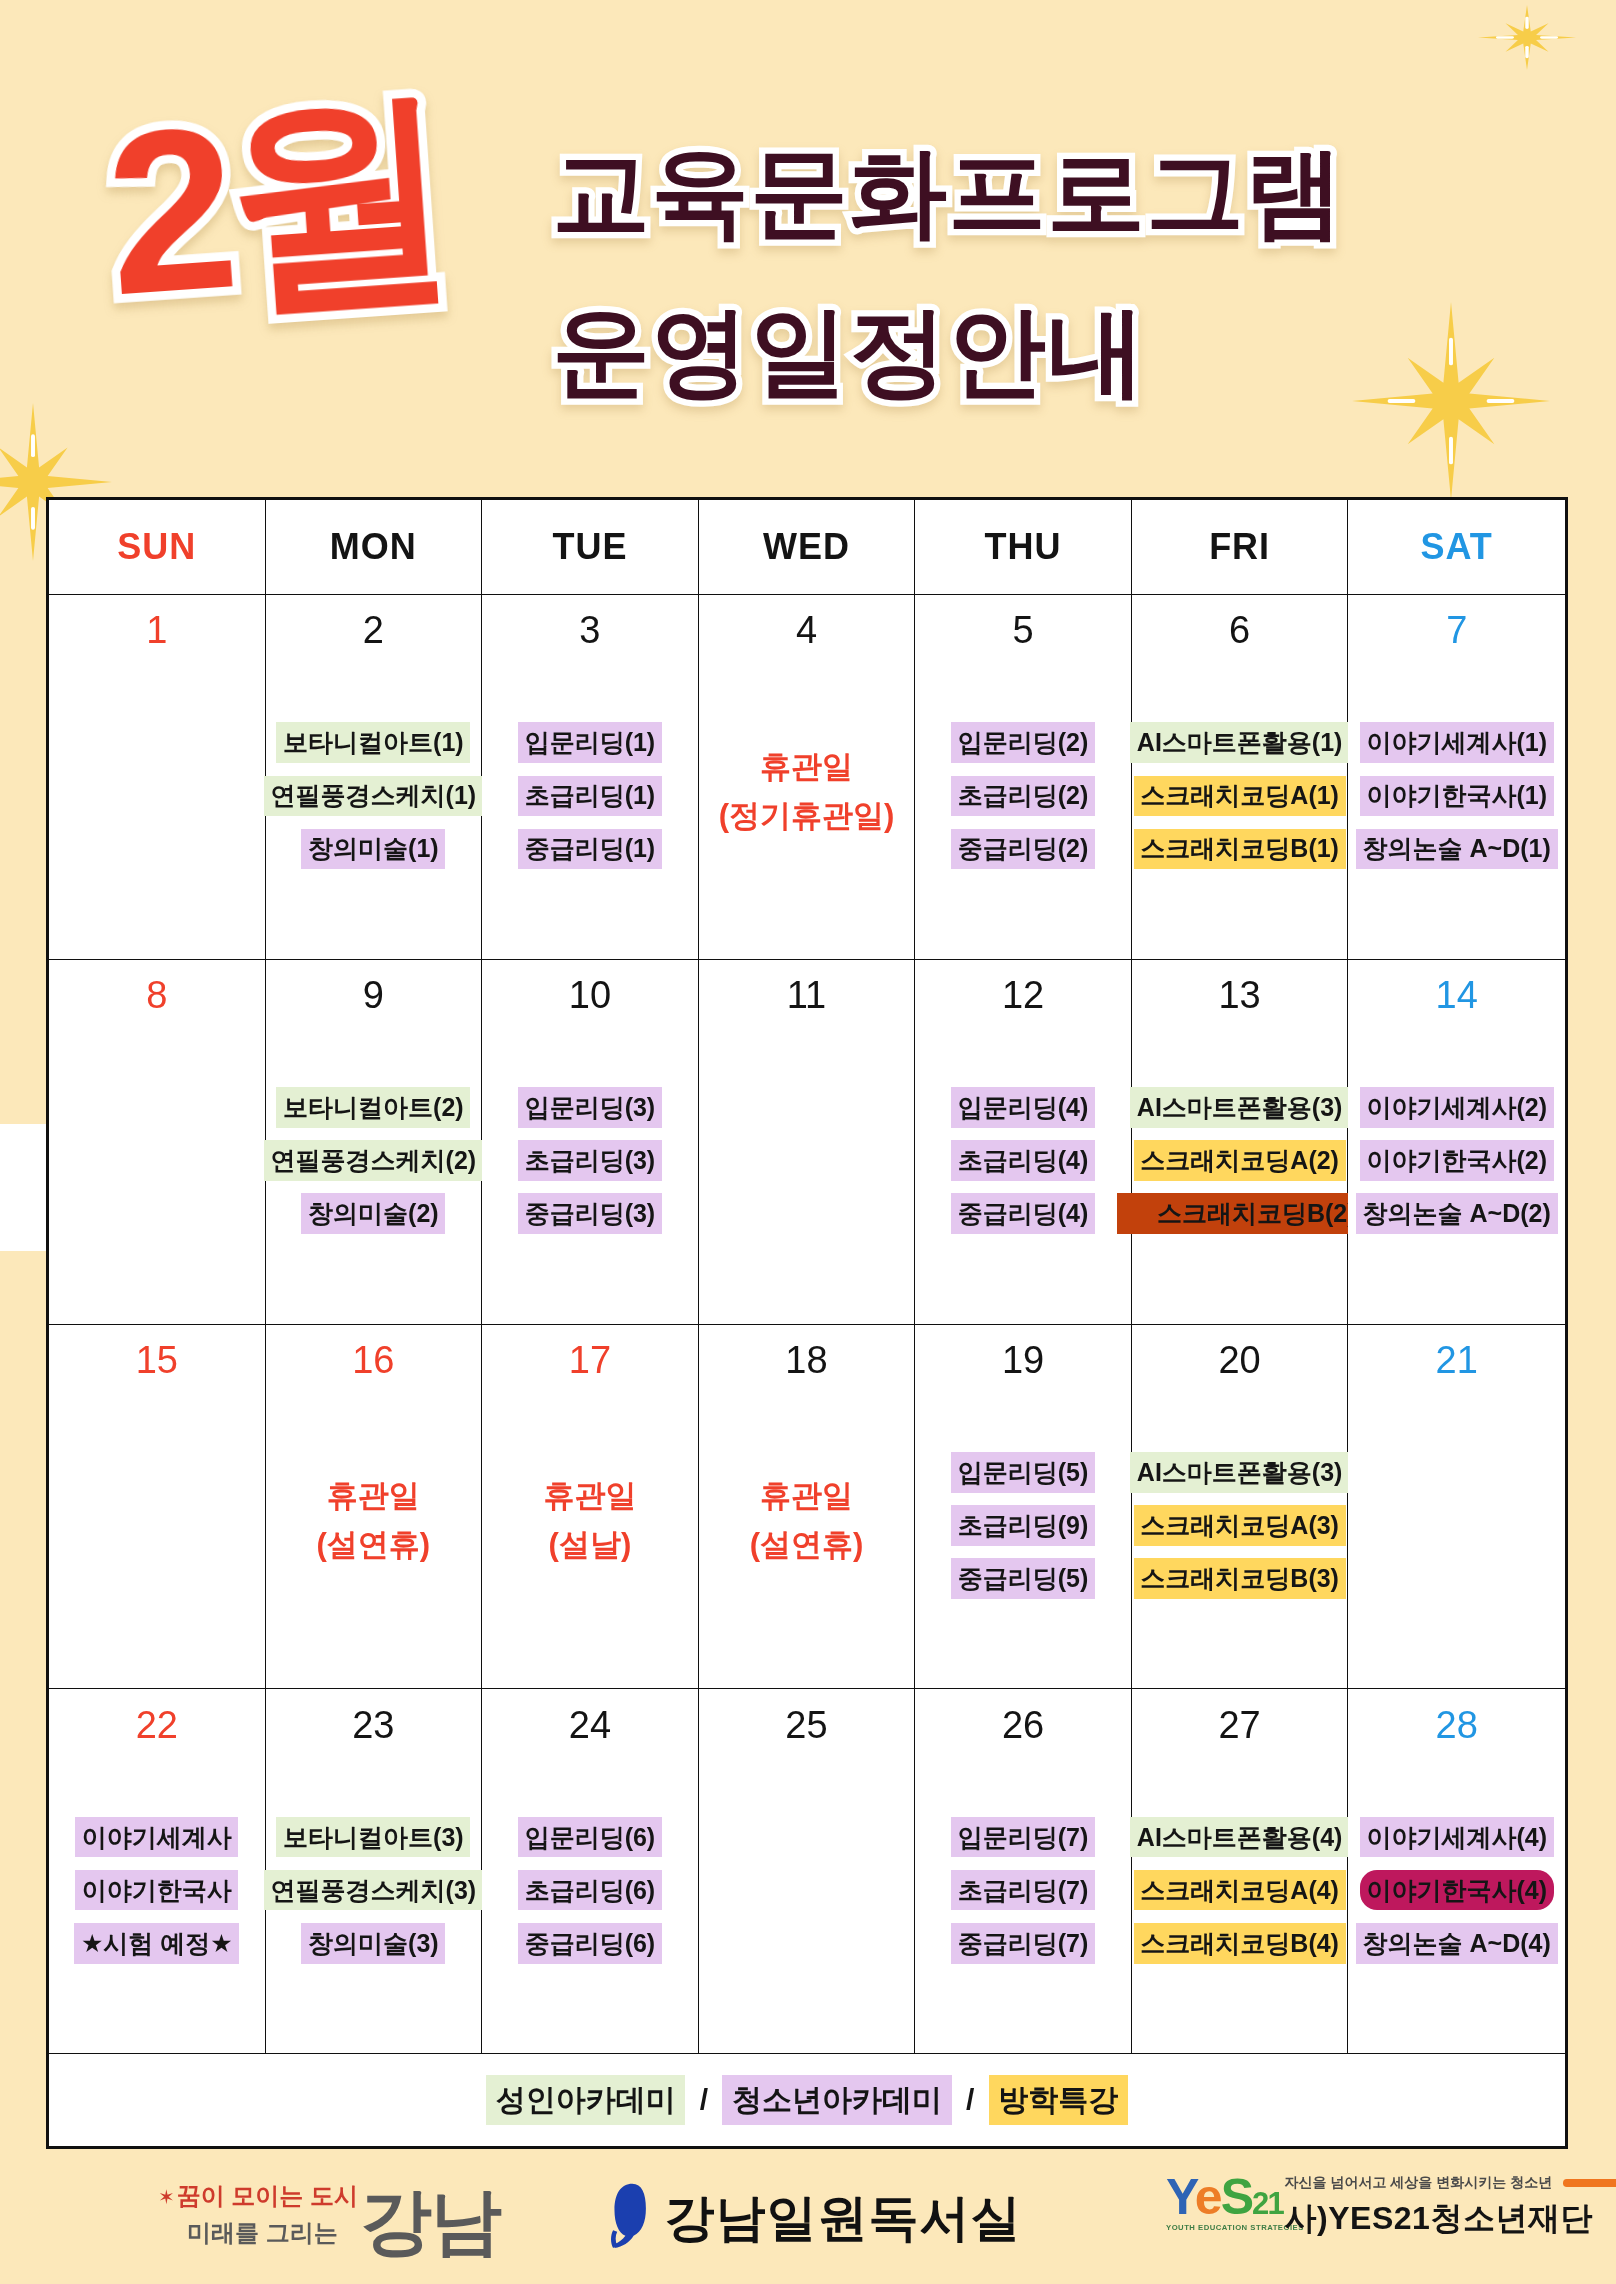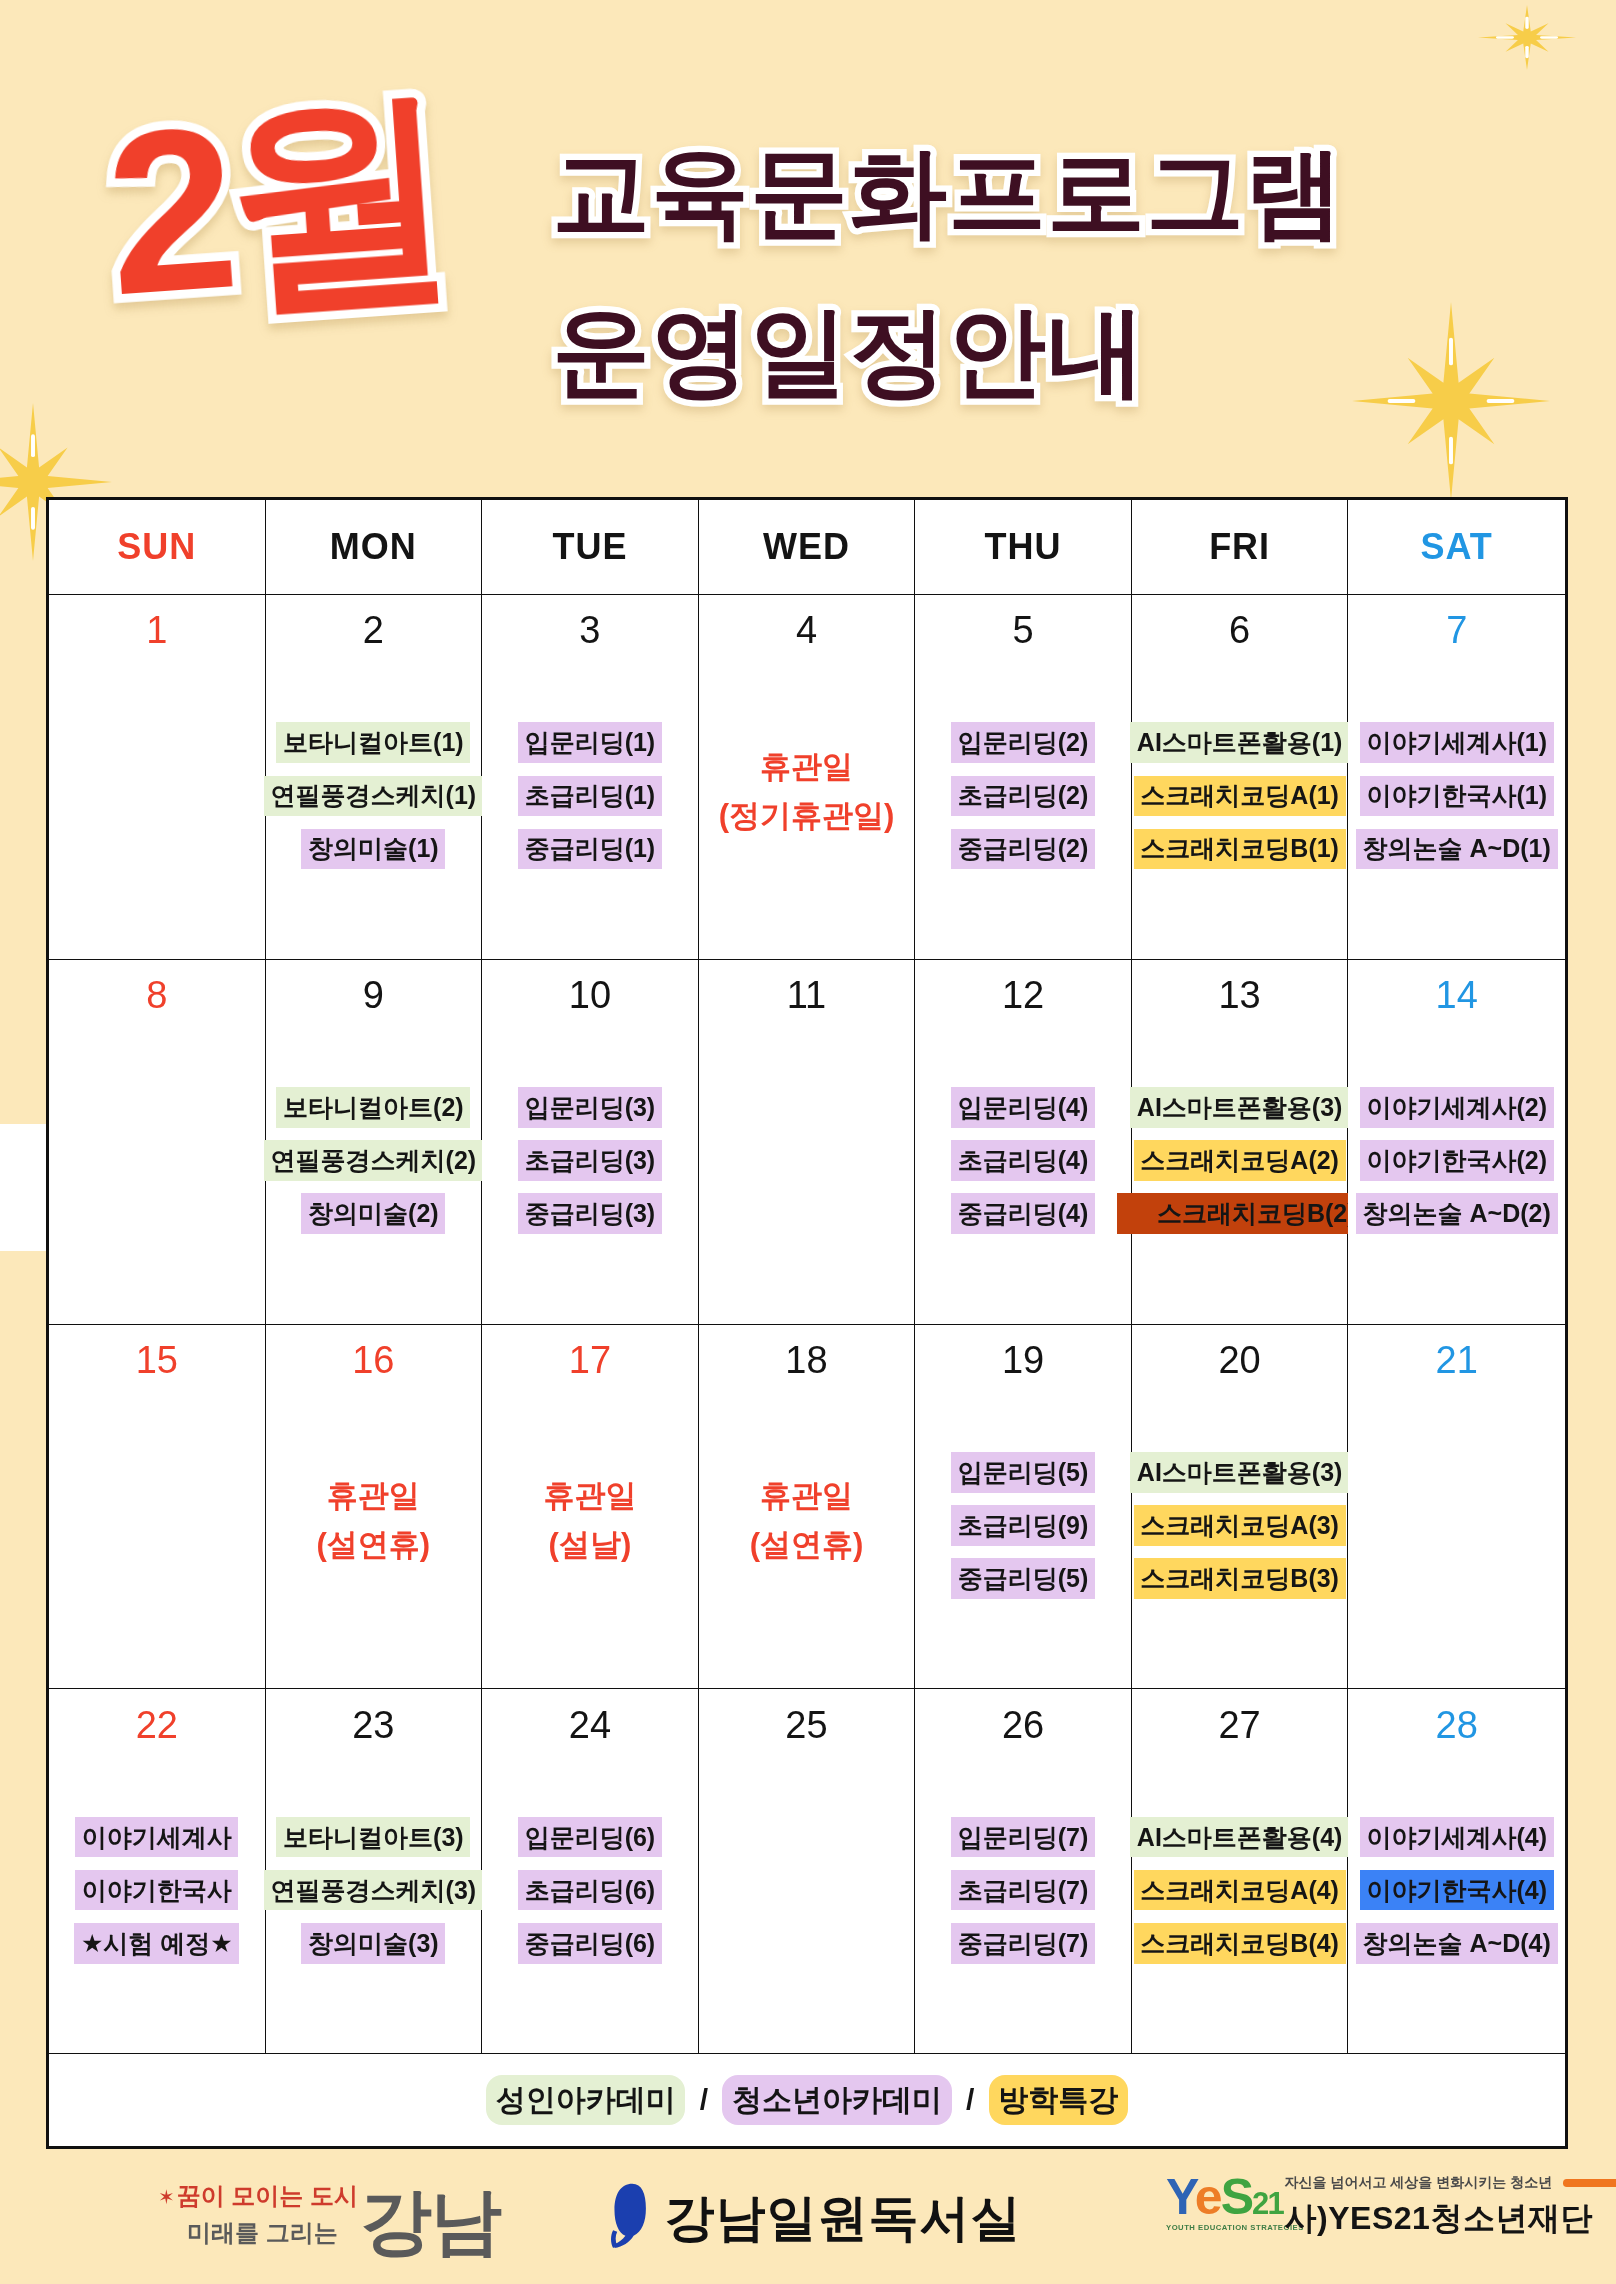--- a/index.html
+++ b/index.html
@@ -48,21 +48,21 @@
   .events{flex:1;display:flex;flex-direction:column;align-items:center;justify-content:center;
     gap:12.5px;padding-bottom:34px;}
   .event{font-size:25px;font-weight:700;padding:3.8px 6.7px;white-space:nowrap;color:#151515;}
   .holiday{flex:1;display:flex;flex-direction:column;align-items:center;justify-content:center;
     gap:16.3px;padding-bottom:43px;font-size:31px;font-weight:700;line-height:1.05;text-align:center;}
   .legend-row{
     grid-column:1/-1;border-bottom:none;background:#fff;
     display:flex;align-items:center;justify-content:center;gap:14.4px;
     font-size:30px;font-weight:700;
   }
-  .legend-item{padding:4.8px 9.6px;white-space:nowrap;border-radius:16px;}
+  .legend-item{padding:4.8px 9.6px;white-space:nowrap;}
   .legend-sep{font-weight:700;}
   
   .gangnam{position:absolute;left:158px;top:2180px;display:flex;align-items:flex-end;gap:1.9px;}
   .gn-rows{display:flex;flex-direction:column;gap:4.8px;padding-bottom:2.9px;justify-content:space-between;}
   .gn-line1{font-size:24px;font-weight:800;color:#CE3B2C;white-space:nowrap;}
   .gn-star{font-size:20px;margin-right:1.9px;}
   .gn-line2{font-size:24px;font-weight:800;color:#5A5A5A;white-space:nowrap;margin-left:29px;}
   .gn-name{font-size:72px;font-weight:900;color:#5A5A5A;line-height:.85;letter-spacing:-1.9px;}
   .library{position:absolute;left:609px;top:2182px;display:flex;align-items:center;gap:14.4px;}
   .lib-name{font-size:50px;font-weight:800;color:#111;letter-spacing:1px;white-space:nowrap;}
@@ -310,21 +310,21 @@
         <div class="events">
           <div class="event" style="background: rgb(228, 240, 211);">AI스마트폰활용(4)</div>
           <div class="event" style="background: rgb(255, 215, 94);">스크래치코딩A(4)</div>
           <div class="event" style="background: rgb(255, 215, 94);">스크래치코딩B(4)</div>
         </div>
       </div>
       <div class="cell col7">
         <div class="date" style="color: rgb(33, 150, 227);">28</div>
         <div class="events">
           <div class="event" style="background: rgb(228, 199, 239);">이야기세계사(4)</div>
-          <div class="event" style="background: #3b82f6;">이야기한국사(4)</div>
+          <div class="event" style="background: #be185d; border-radius: 17px;">이야기한국사(4)</div>
           <div class="event" style="background: rgb(228, 199, 239);">창의논술 A~D(4)</div>
         </div>
       </div>
       <div class="legend-row">
         <div class="legend-item" style="background: rgb(228, 240, 211);">성인아카데미</div>
         <div class="legend-sep">/</div>
         <div class="legend-item" style="background: rgb(228, 199, 239);">청소년아카데미</div>
         <div class="legend-sep">/</div>
         <div class="legend-item" style="background: rgb(255, 215, 94);">방학특강</div>
       </div>

